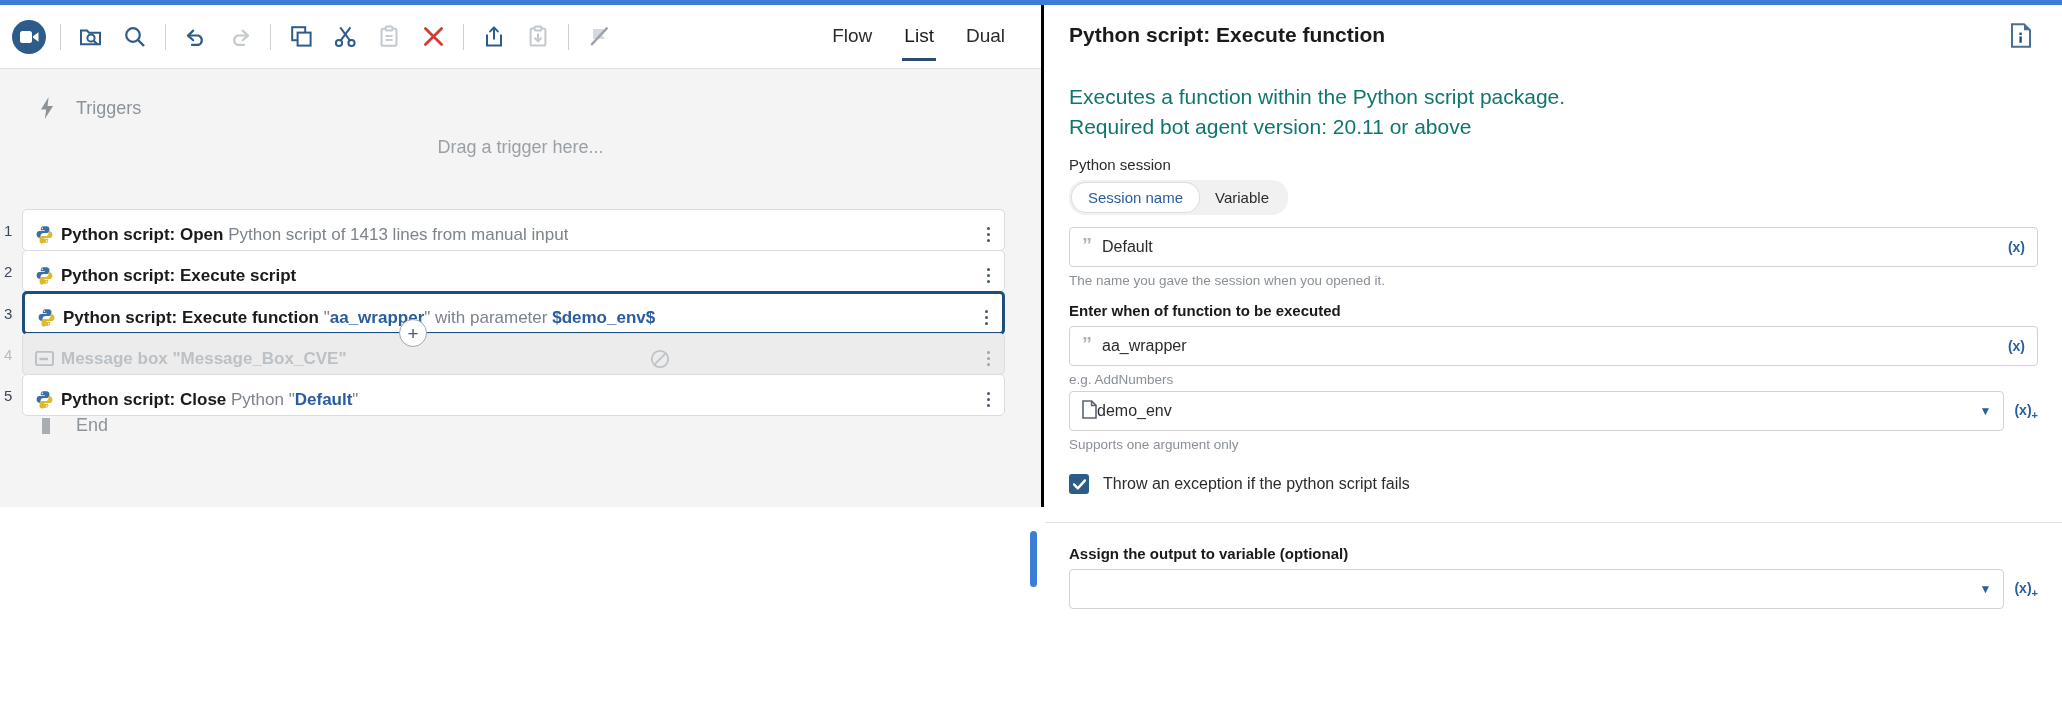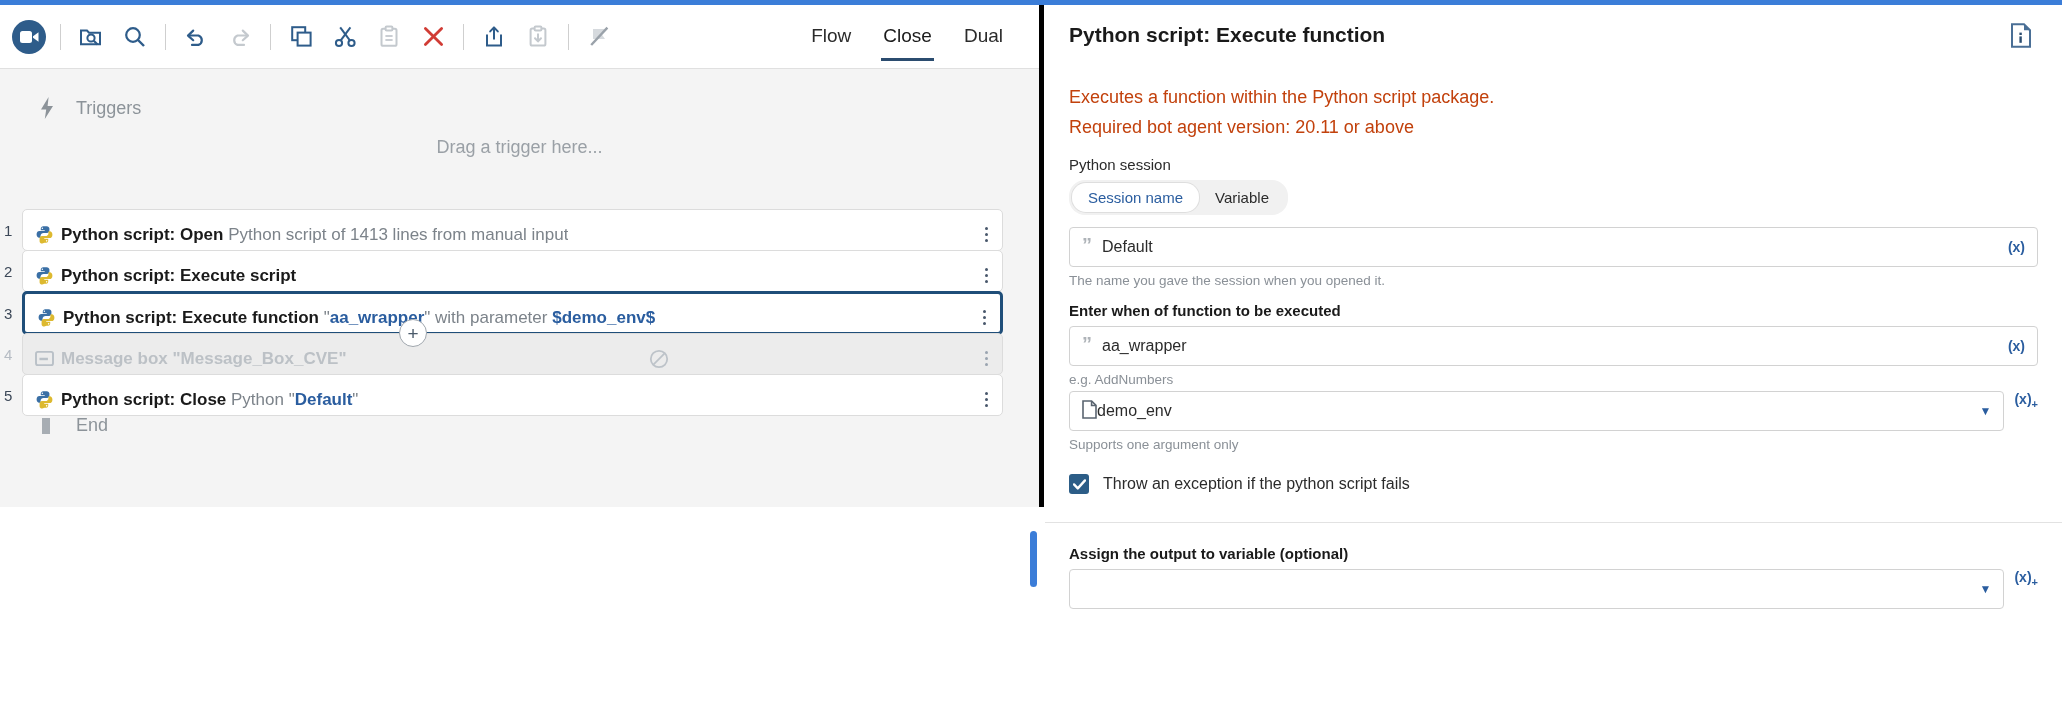--- a/index.html
+++ b/index.html
@@ -16,21 +16,21 @@
     position: absolute; top: 0; left: 0;
     width: 2062px; height: 5px;
     background: #3b7dd8;
   }
 
   
   .left-pane {
     position: absolute; top: 5px; left: 0;
     width: 1044px; height: 502px;
     background: #f4f4f4;
-    border-right: 5px solid #000000;
+    border-right: 3px solid #000000;
   }
 
   .toolbar {
     position: relative;
     height: 64px;
     background: #ffffff;
     border-bottom: 1px solid #e0e0e0;
     display: flex; align-items: center;
     padding-left: 8px;
   }
@@ -149,21 +149,21 @@
     overflow: hidden;
   }
   .rp-header {
     position: relative;
     padding: 18px 30px 0 24px;
     display: flex; align-items: flex-start; justify-content: space-between;
   }
   .rp-title { font-size: 21px; font-weight: 700; color: #1a1a1a; }
   .rp-desc {
     padding: 0 24px; margin-top: 30px;
-    font-size: 18px; color: #c2410c; line-height: 30px;
+    font-size: 21px; color: #0f766e; line-height: 30px;
   }
 
   .field-block { padding: 0 24px; }
   .group-label {
     font-size: 15px; color: #2b2b2b; margin-top: 14px; margin-bottom: 7px;
   }
   .group-label.bold { font-weight: 700; color: #1a1a1a; }
 
   .segmented {
     display: inline-flex;
@@ -195,21 +195,21 @@
   }
   .input-val { font-size: 16px; color: #2b2b2b; flex: 1; }
   .xtoken {
     font-size: 14px; color: #2a5d9f; font-weight: 600; cursor: pointer;
     white-space: nowrap;
   }
   .xtoken sub { font-size: 11px; }
 
   .hint { font-size: 13.5px; color: #8a9097; margin-top: 6px; }
 
-  .select-row { display: flex; align-items: flex-start; gap: 10px; margin-top: 4px; }
+  .select-row { display: flex; align-items: center; gap: 10px; margin-top: 4px; }
   .select-wrap {
     position: relative; flex: 1;
     display: flex; align-items: center;
     height: 40px;
     border: 1px solid #d2d2d2; border-radius: 4px;
     background: #ffffff; padding: 0 12px;
     cursor: pointer;
   }
   .caret {
     margin-left: auto; color: #2a5d9f; font-size: 12px;
@@ -322,21 +322,21 @@
 
       <div class="tb-btn">
         <svg width="23" height="23" viewBox="0 0 23 23">
           <path d="M5 4 H17 L13.5 9 L17 14 H5 Z" fill="#d6dade"></path>
           <line x1="3.2" y1="20" x2="19.4" y2="2.6" stroke="#9aa2aa" stroke-width="2.4"></line>
         </svg>
       </div>
 
       <div class="tabs">
         <div class="tab">Flow</div>
-        <div class="tab active">Close</div>
+        <div class="tab active">List</div>
         <div class="tab">Dual</div>
       </div>
     </div>
 
     <div class="flow-area">
 
       <div class="node-row" style="top:28px; left:36px; right:36px;">
         <div class="ghost">
           <span class="gicon">
             <svg width="14" height="22" viewBox="0 0 14 22">

